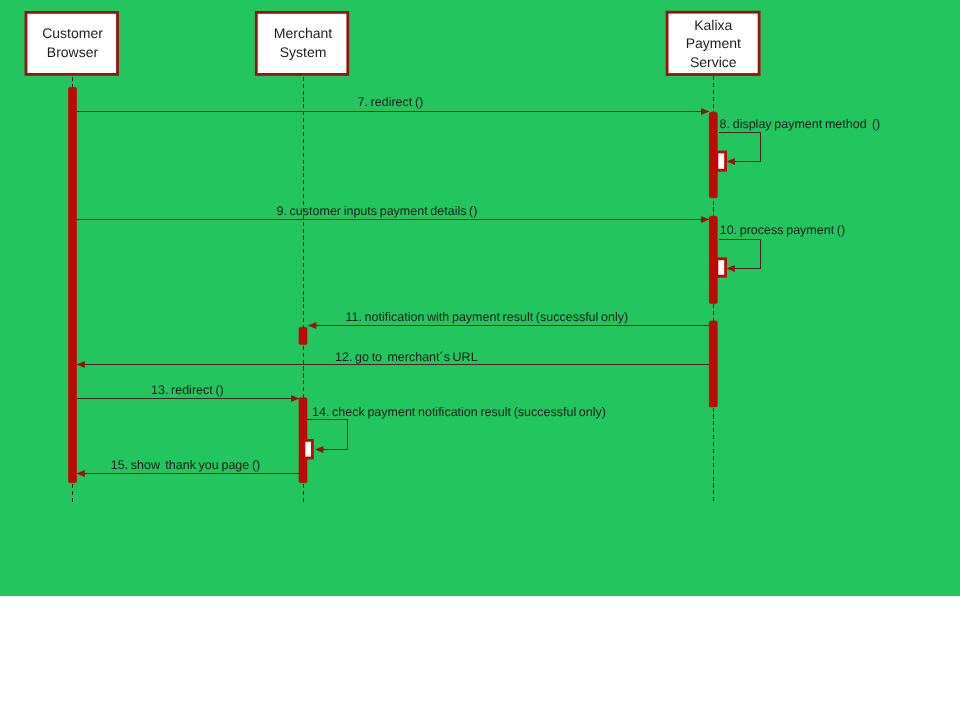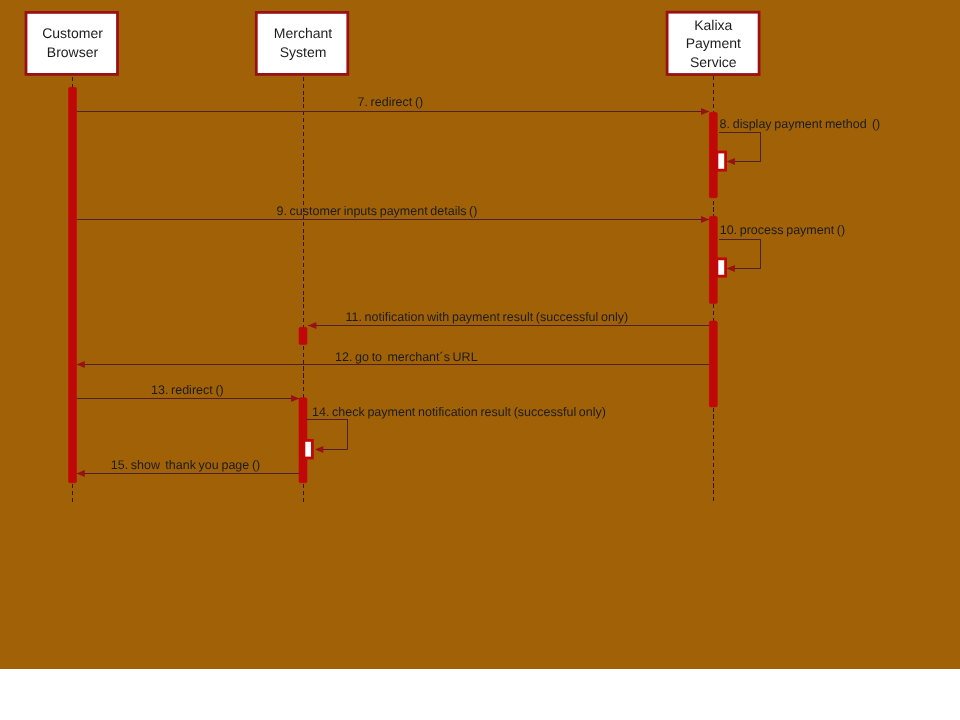--- a/index.html
+++ b/index.html
@@ -1,19 +1,19 @@
 <!DOCTYPE html>
 <html><head>
 <meta charset="utf-8">
 <style>
   html,body{margin:0;padding:0;background:#ffffff;}
   *{-webkit-font-smoothing:antialiased;text-rendering:geometricPrecision;}
   body{width:960px;height:720px;overflow:hidden;
        font-family:"Liberation Sans",sans-serif;}
-  #diagram{position:relative;width:960px;height:669px;background:#a16207;text-decoration:underline;}
+  #diagram{position:relative;width:960px;height:596px;background:#22c55e;text-decoration:underline;}
   svg#scene{display:block;width:960px;height:720px;}
   .msg-label{font-family:"Liberation Sans",sans-serif;font-size:12.5px;word-spacing:-0.8px;fill:#1c1c1c;}
   .part-label{font-family:"Liberation Sans",sans-serif;font-size:14px;fill:#1c1c1c;}
 </style>
 </head>
 <body>
 
 <div id="diagram">
   <svg id="scene" width="960" height="720" viewBox="0 0 960 720">
     <g id="layer-lifelines">

